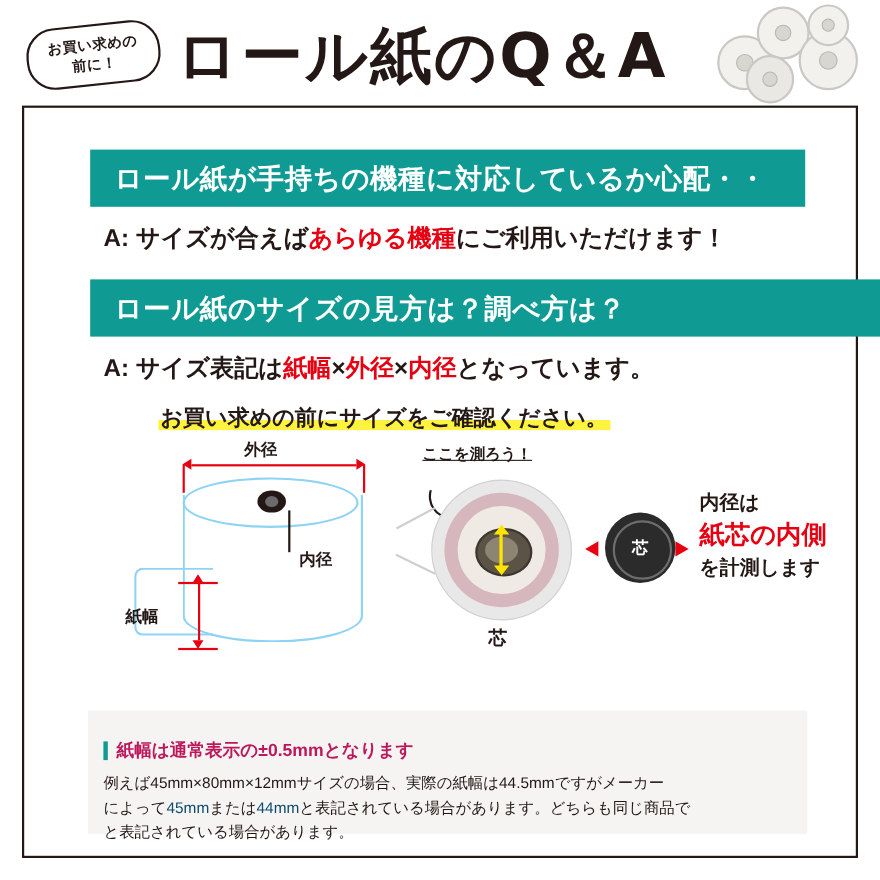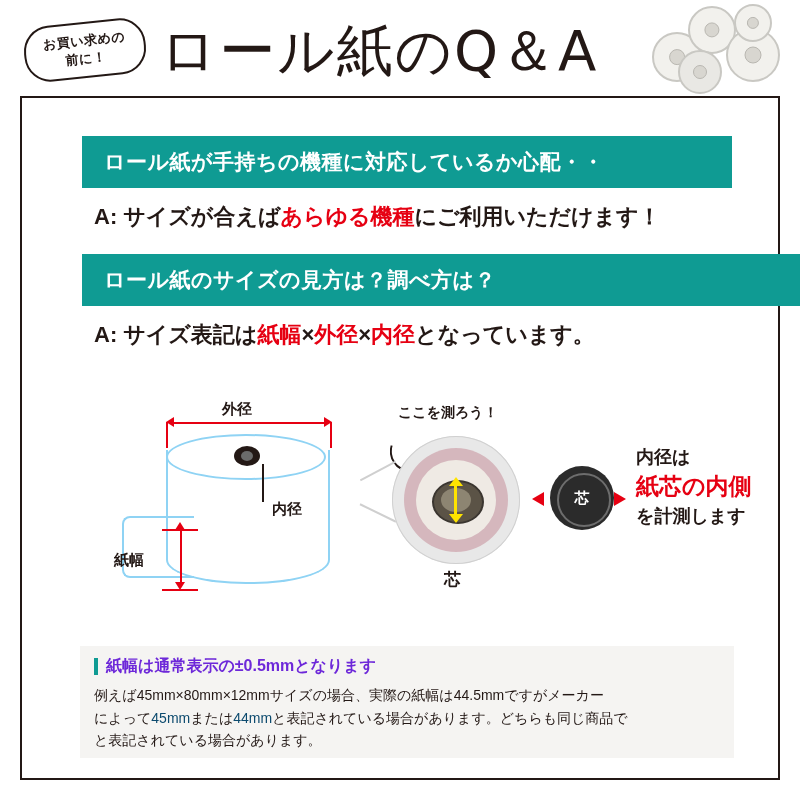--- a/index.html
+++ b/index.html
@@ -18,21 +18,21 @@
   .badge{
     position:absolute;left:24px;top:22px;width:118px;height:52px;
     border:2px solid #231815;border-radius:26px/26px;
     display:flex;flex-direction:column;align-items:center;justify-content:center;
     transform:rotate(-6deg);
     background:#fff;
   }
   .badge span{display:block;font-size:13px;font-weight:bold;line-height:1.35;letter-spacing:.5px;}
   .title{
     position:absolute;left:160px;top:14px;
-    font-size:56px;font-weight:normal;letter-spacing:2px;
+    font-size:56px;font-weight:bold;letter-spacing:2px;
     font-family:"DejaVu Sans","Liberation Sans",sans-serif;
     color:#231815;
     white-space:nowrap;
   }
   
   .rolls{position:absolute;right:12px;top:2px;width:140px;height:88px;}
   .roll{position:absolute;border-radius:50%;background:#f2f1ed;border:2px solid #c9c8c3;}
   .roll:after{content:"";position:absolute;left:50%;top:50%;width:30%;height:30%;
     transform:translate(-50%,-50%);border-radius:50%;background:#d8d6d0;border:1px solid #b9b7b1;}
   .r1{left:4px;top:30px;width:46px;height:46px;}
@@ -43,21 +43,21 @@
 
   
   .frame{
     position:absolute;left:20px;top:96px;width:760px;height:684px;
     border:2px solid #231815;background:#fff;box-sizing:border-box;
   }
 
   
   .qbar{
     position:absolute;background:#0f9b93;color:#fff;
-    font-size:21px;font-weight:bold;letter-spacing:.5px;
+    font-size:25px;font-weight:bold;letter-spacing:.5px;
     display:flex;align-items:center;padding-left:22px;box-sizing:border-box;font-family:Liberation Serif, serif;
   }
   #qbar1{left:60px;top:38px;width:650px;height:52px;}
   #qbar2{left:60px;top:156px;width:780px;height:52px;}
 
   .ans{position:absolute;font-size:22px;font-weight:bold;color:#231815;white-space:nowrap;}
   #ans1{left:72px;top:104px;}
   #ans2{left:72px;top:222px;text-align:center;}
   .red{color:#e60012;}
   .mark-red{color:#0c4a6e;}
@@ -127,21 +127,21 @@
   }
   .photo .pinner{
     position:absolute;left:49px;top:52px;width:30px;height:24px;border-radius:50%;
     background:#8d8572;
   }
   .photoArrowV{position:absolute;left:62px;top:48px;width:3px;height:32px;background:#ffe400;}
   .pah{position:absolute;width:0;height:0;left:57px;}
   .pah-up{top:41px;border-left:7px solid transparent;border-right:7px solid transparent;border-bottom:9px solid #ffe400;}
   .pah-down{top:78px;border-left:7px solid transparent;border-right:7px solid transparent;border-top:9px solid #ffe400;}
 
-  .callout{position:absolute;left:336px;top:-4px;font-size:14px;font-weight:bold;white-space:nowrap;}
+  .callout{position:absolute;left:322px;top:-4px;font-size:14px;font-weight:bold;white-space:nowrap;text-decoration:underline;}
   .calloutArc{
     position:absolute;left:326px;top:14px;width:56px;height:44px;
     border:2px solid #231815;border-radius:50%;
     border-right-color:transparent;border-top-color:transparent;border-bottom-color:transparent;
     transform:rotate(-35deg);
   }
   .coneA{position:absolute;left:296px;top:62px;width:40px;height:2px;background:#cfcfcf;transform:rotate(-28deg);}
   .coneB{position:absolute;left:296px;top:104px;width:40px;height:2px;background:#cfcfcf;transform:rotate(26deg);}
   .photoCaption{position:absolute;left:382px;top:160px;font-size:17px;font-weight:bold;}
 
@@ -160,21 +160,21 @@
   .rightText{position:absolute;left:574px;top:36px;width:170px;line-height:1.45;}
   .rightText .l1{font-size:18px;font-weight:bold;}
   .rightText .l2{font-size:23px;font-weight:bold;color:#e60012;letter-spacing:0px;}
   .rightText .l3{font-size:18px;font-weight:bold;}
 
   
   .noteBox{
     position:absolute;left:58px;top:548px;width:654px;height:112px;
     background:#f5f4f2;box-sizing:border-box;padding:10px 14px 0 14px;
   }
-  .noteHead{display:flex;align-items:center;font-size:16px;font-weight:bold;color:#6d28d9;}
+  .noteHead{display:flex;align-items:center;font-size:16px;font-weight:bold;color:#be185d;margin-top:16px;}
   .noteHead .bar{display:inline-block;width:4px;height:17px;background:#0f9b93;margin-right:8px;}
   .noteBody{margin-top:7px;font-size:14px;line-height:1.62;color:#231815;}
   .noteEx{margin-top:5px;font-size:14px;color:#231815;padding-left:18px;}
 </style>
 </head>
 <body>
 
 <div class="page">
 
   <div class="header">
@@ -197,20 +197,23 @@
     <div class="qbar" id="qbar1">ロール紙が手持ちの機種に対応しているか心配・・</div>
     <div class="ans" id="ans1">
       <span>A: サイズが合えば</span><span class="red">あらゆる機種</span><span>にご利用いただけます！</span>
     </div>
 
     <div class="qbar" id="qbar2">ロール紙のサイズの見方は？調べ方は？</div>
     <div class="ans" id="ans2">
       <span>A: サイズ表記は</span><span class="red">紙幅</span><span>×</span><span class="red">外径</span><span>×</span><span class="red">内径</span><span>となっています。</span>
     </div>
 
+    <div class="notice">
+      <span class="hl">お買い求めの前にサイズをご確認ください。</span>
+    </div>
 
     <div class="diagram">
 
       <div class="rollDraw">
         <div class="tail"></div>
         <div class="rollSide"></div>
         <div class="rollTopEllipse"></div>
         <div class="core"></div>
         <div class="coreHole"></div>
       </div>

